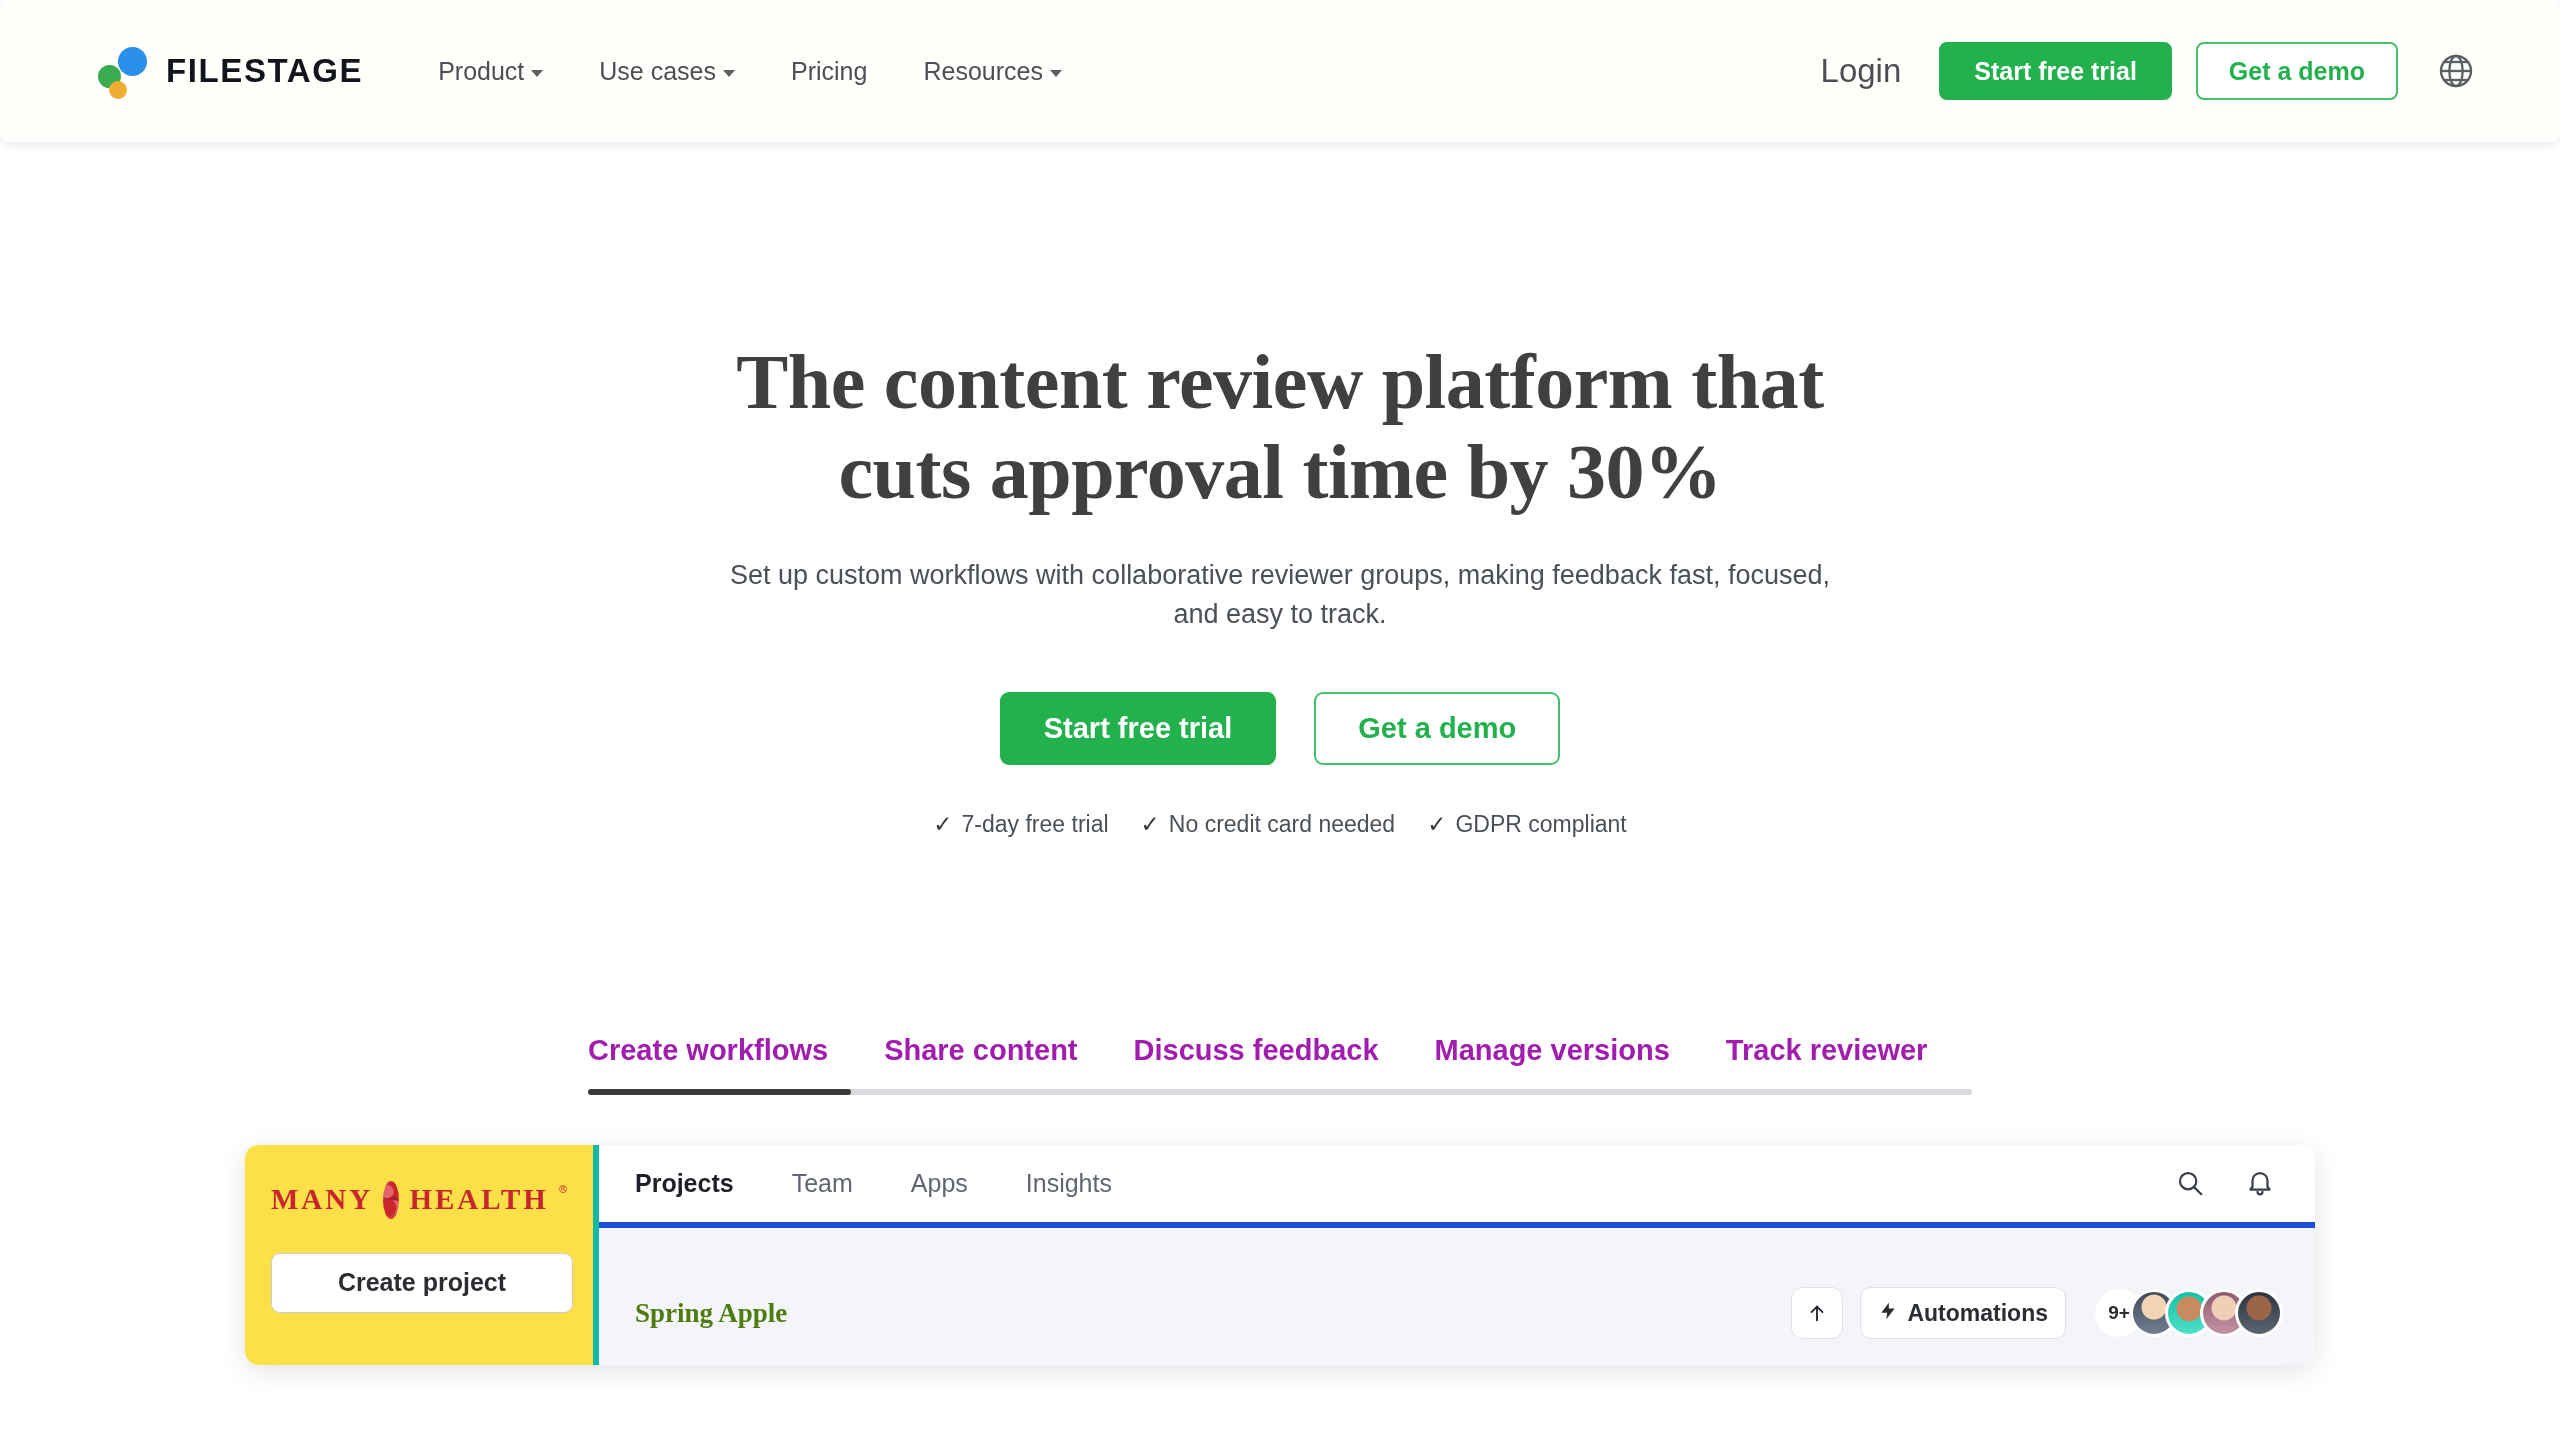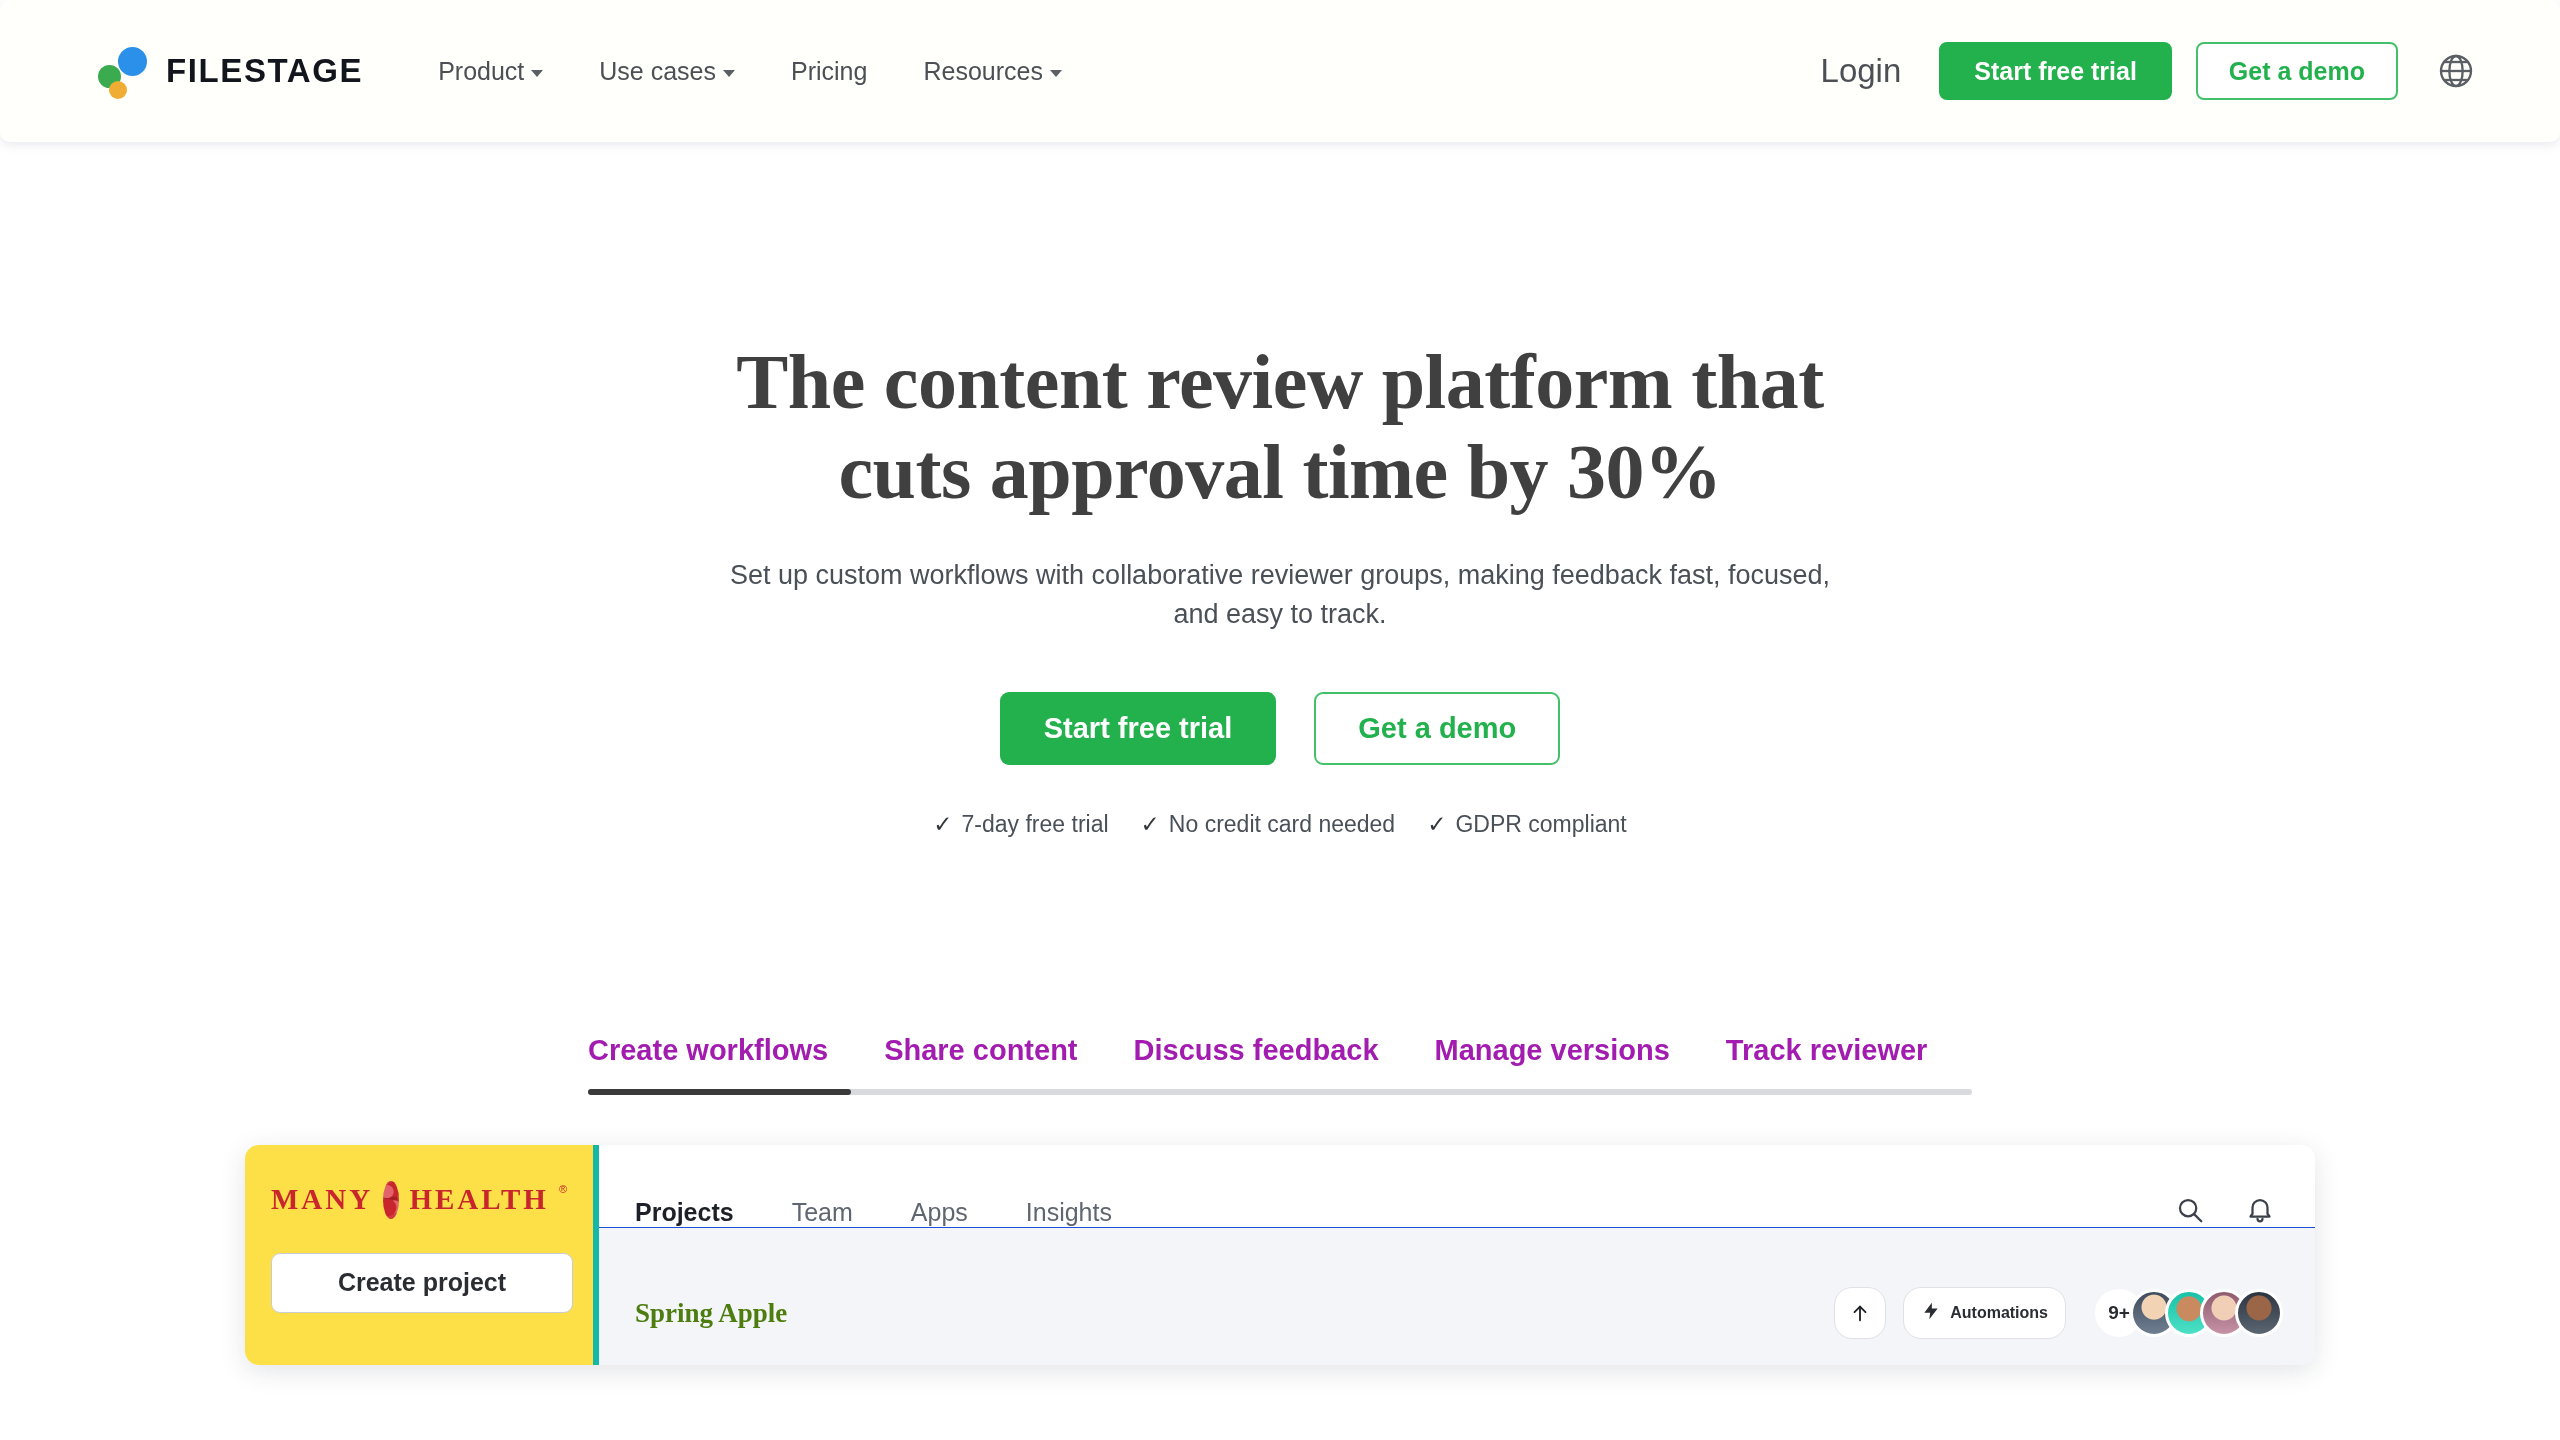--- a/index.html
+++ b/index.html
@@ -291,23 +291,23 @@
     align-items: center;
     justify-content: center;
     cursor: pointer;
   }
 
   .preview-main { flex: 1; display: flex; flex-direction: column; min-width: 0; }
   .preview-topbar {
     height: 83px;
     flex: none;
     background: #ffffff;
-    border-bottom: 1px solid #1d4ed8;
-    display: flex;
-    align-items: flex-end;
+    border-bottom: 6px solid #1d4ed8;
+    display: flex;
+    align-items: center;
     padding: 0 38px 0 36px;
   }
   .ptab {
     font-size: 25px;
     color: #5f6670;
     padding: 0 29px;
     cursor: pointer;
     white-space: nowrap;
   }
   .ptab:first-child { padding-left: 0; }
@@ -327,29 +327,29 @@
     font-weight: 700;
     color: #4d7c0f;
     margin-top: 34px;
     white-space: nowrap;
     font-family: Liberation Serif, serif;
   }
   .body-right { margin-left: auto; display: flex; align-items: center; gap: 17px; margin-top: 34px; }
   .mini-btn {
     height: 52px;
     border: 1px solid #dfe1e7;
-    border-radius: 18px;
+    border-radius: 11px;
     background: #ffffff;
     display: flex;
     align-items: center;
     justify-content: center;
     gap: 9px;
     cursor: pointer;
     color: #2a2d31;
-    font-size: 16px;
+    font-size: 23px;
     font-weight: 600;
   }
   .mini-btn.square { width: 52px; padding: 0; }
   .mini-btn.wide { padding: 0 17px; }
 
   .avatar-stack { display: flex; align-items: center; margin-left: 12px; }
   .avatar {
     width: 48px; height: 48px;
     border-radius: 50%;
     border: 3px solid #ffffff;

